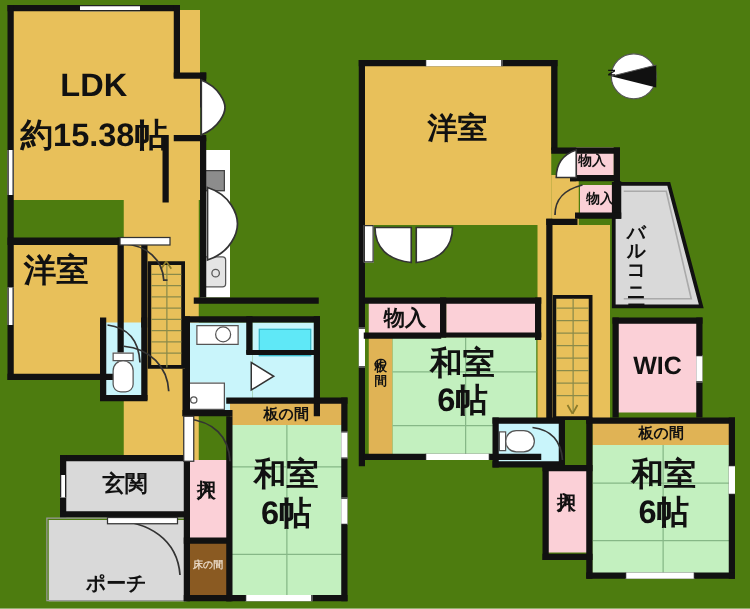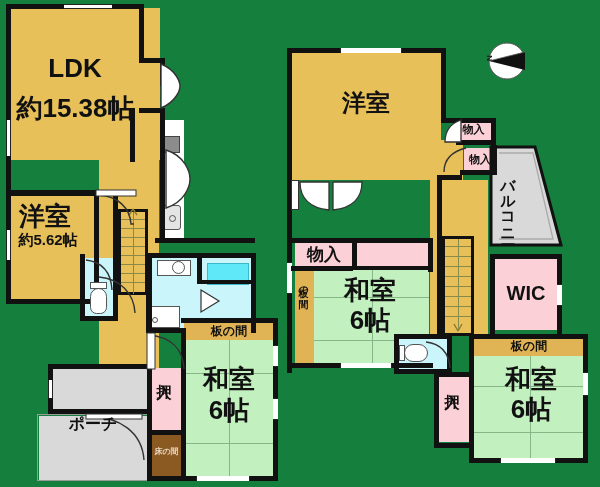--- a/index.html
+++ b/index.html
@@ -1,21 +1,21 @@
 <!DOCTYPE html>
 <html><head>
 <meta charset="utf-8">
 <title>Floor Plan</title>
 <style>
   html,body{margin:0;padding:0;background:#ffffff;}
   body{font-family:"Liberation Sans","DejaVu Sans",sans-serif;}
   #plan{
     position:relative;
     width:600px;height:487px;
-    background:#15803d;
+    background:#4d7c0f;
     overflow:hidden;
   }
   
   .b{position:absolute;box-sizing:border-box;}
   
   .fill-yellow{background:#e8c05a;}
   .fill-green{background:#c3f0bf;}
   .fill-pink{background:#fbd0d7;}
   .fill-tan{background:#e0b355;}
   .fill-gray{background:#d9d9d9;}
@@ -304,26 +304,26 @@
   <svg style="left:298px;top:180px;" width="66" height="32" viewBox="0 0 66 32">
     <path d="M2 2 C2 18 12 28 31 30 L31 2 Z" fill="#fff" stroke="#333" stroke-width="1.3"></path>
     <path d="M64 2 C64 18 54 28 35 30 L35 2 Z" fill="#fff" stroke="#333" stroke-width="1.3"></path>
   </svg>
   <div class="b fill-white" style="left:291px;top:180px;width:8px;height:30px;border:1.2px solid #333;"></div>
 
   <div class="lbl big" style="left:35px;top:55px;width:80px;">LDK</div>
   <div class="lbl mid" style="left:8px;top:95px;width:134px;">約15.38帖</div>
 
   <div class="lbl mid" style="left:10px;top:203px;width:70px;">洋室</div>
-  <div class="lbl sm" style="left:6px;top:232px;width:84px;">約5.62帖</div>
 
   <div class="lbl mid" style="left:186px;top:366px;width:86px;">和室</div>
   <div class="lbl mid" style="left:186px;top:397px;width:86px;">6帖</div>
 
-  <div class="lbl sm" style="left:50px;top:416px;width:86px;font-size:16px;">ポーチ</div>
+  <div class="lbl sm" style="left:62px;top:378px;width:76px;font-size:18px;">玄関</div>
+  <div class="lbl sm" style="left:50px;top:460px;width:86px;font-size:16px;">ポーチ</div>
 
   <div class="lbl-v xs" style="left:157px;top:372px;font-size:15px;">押入</div>
   <div class="lbl xxs" style="left:151px;top:448px;width:31px;color:#e7d6c2;font-size:8px;">床の間</div>
   <div class="lbl xs" style="left:184px;top:325px;width:90px;font-size:12px;">板の間</div>
 
   <div class="lbl mid" style="left:325px;top:90px;width:82px;font-size:24px;">洋室</div>
 
   <div class="lbl mid" style="left:328px;top:277px;width:84px;">和室</div>
   <div class="lbl mid" style="left:328px;top:307px;width:84px;">6帖</div>
 

